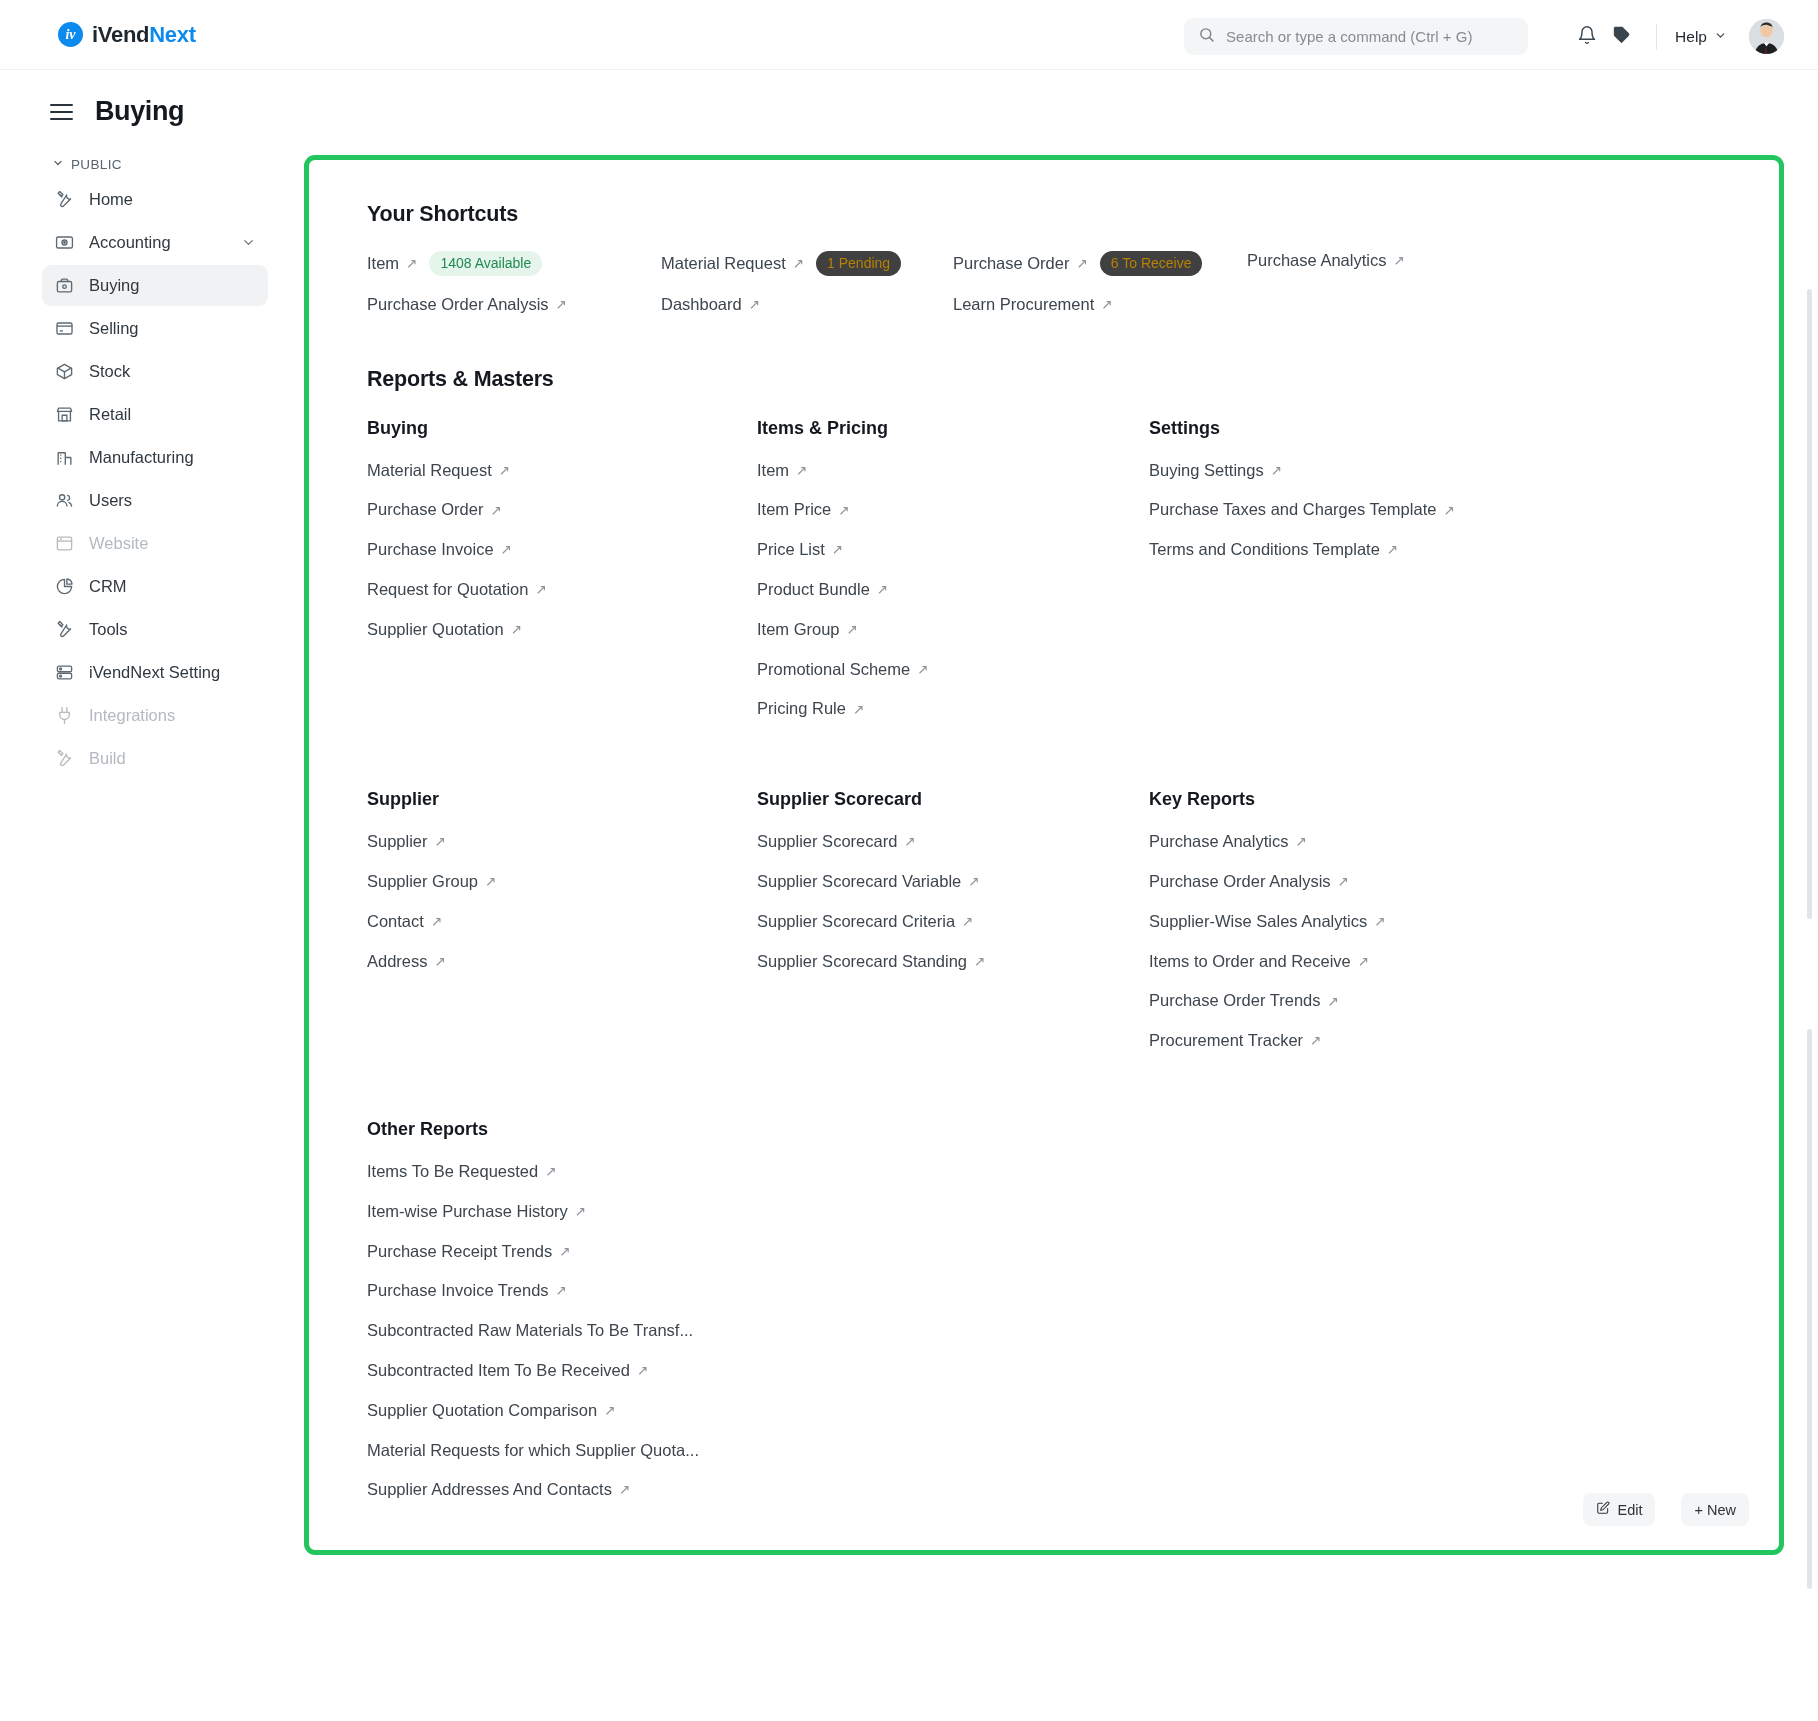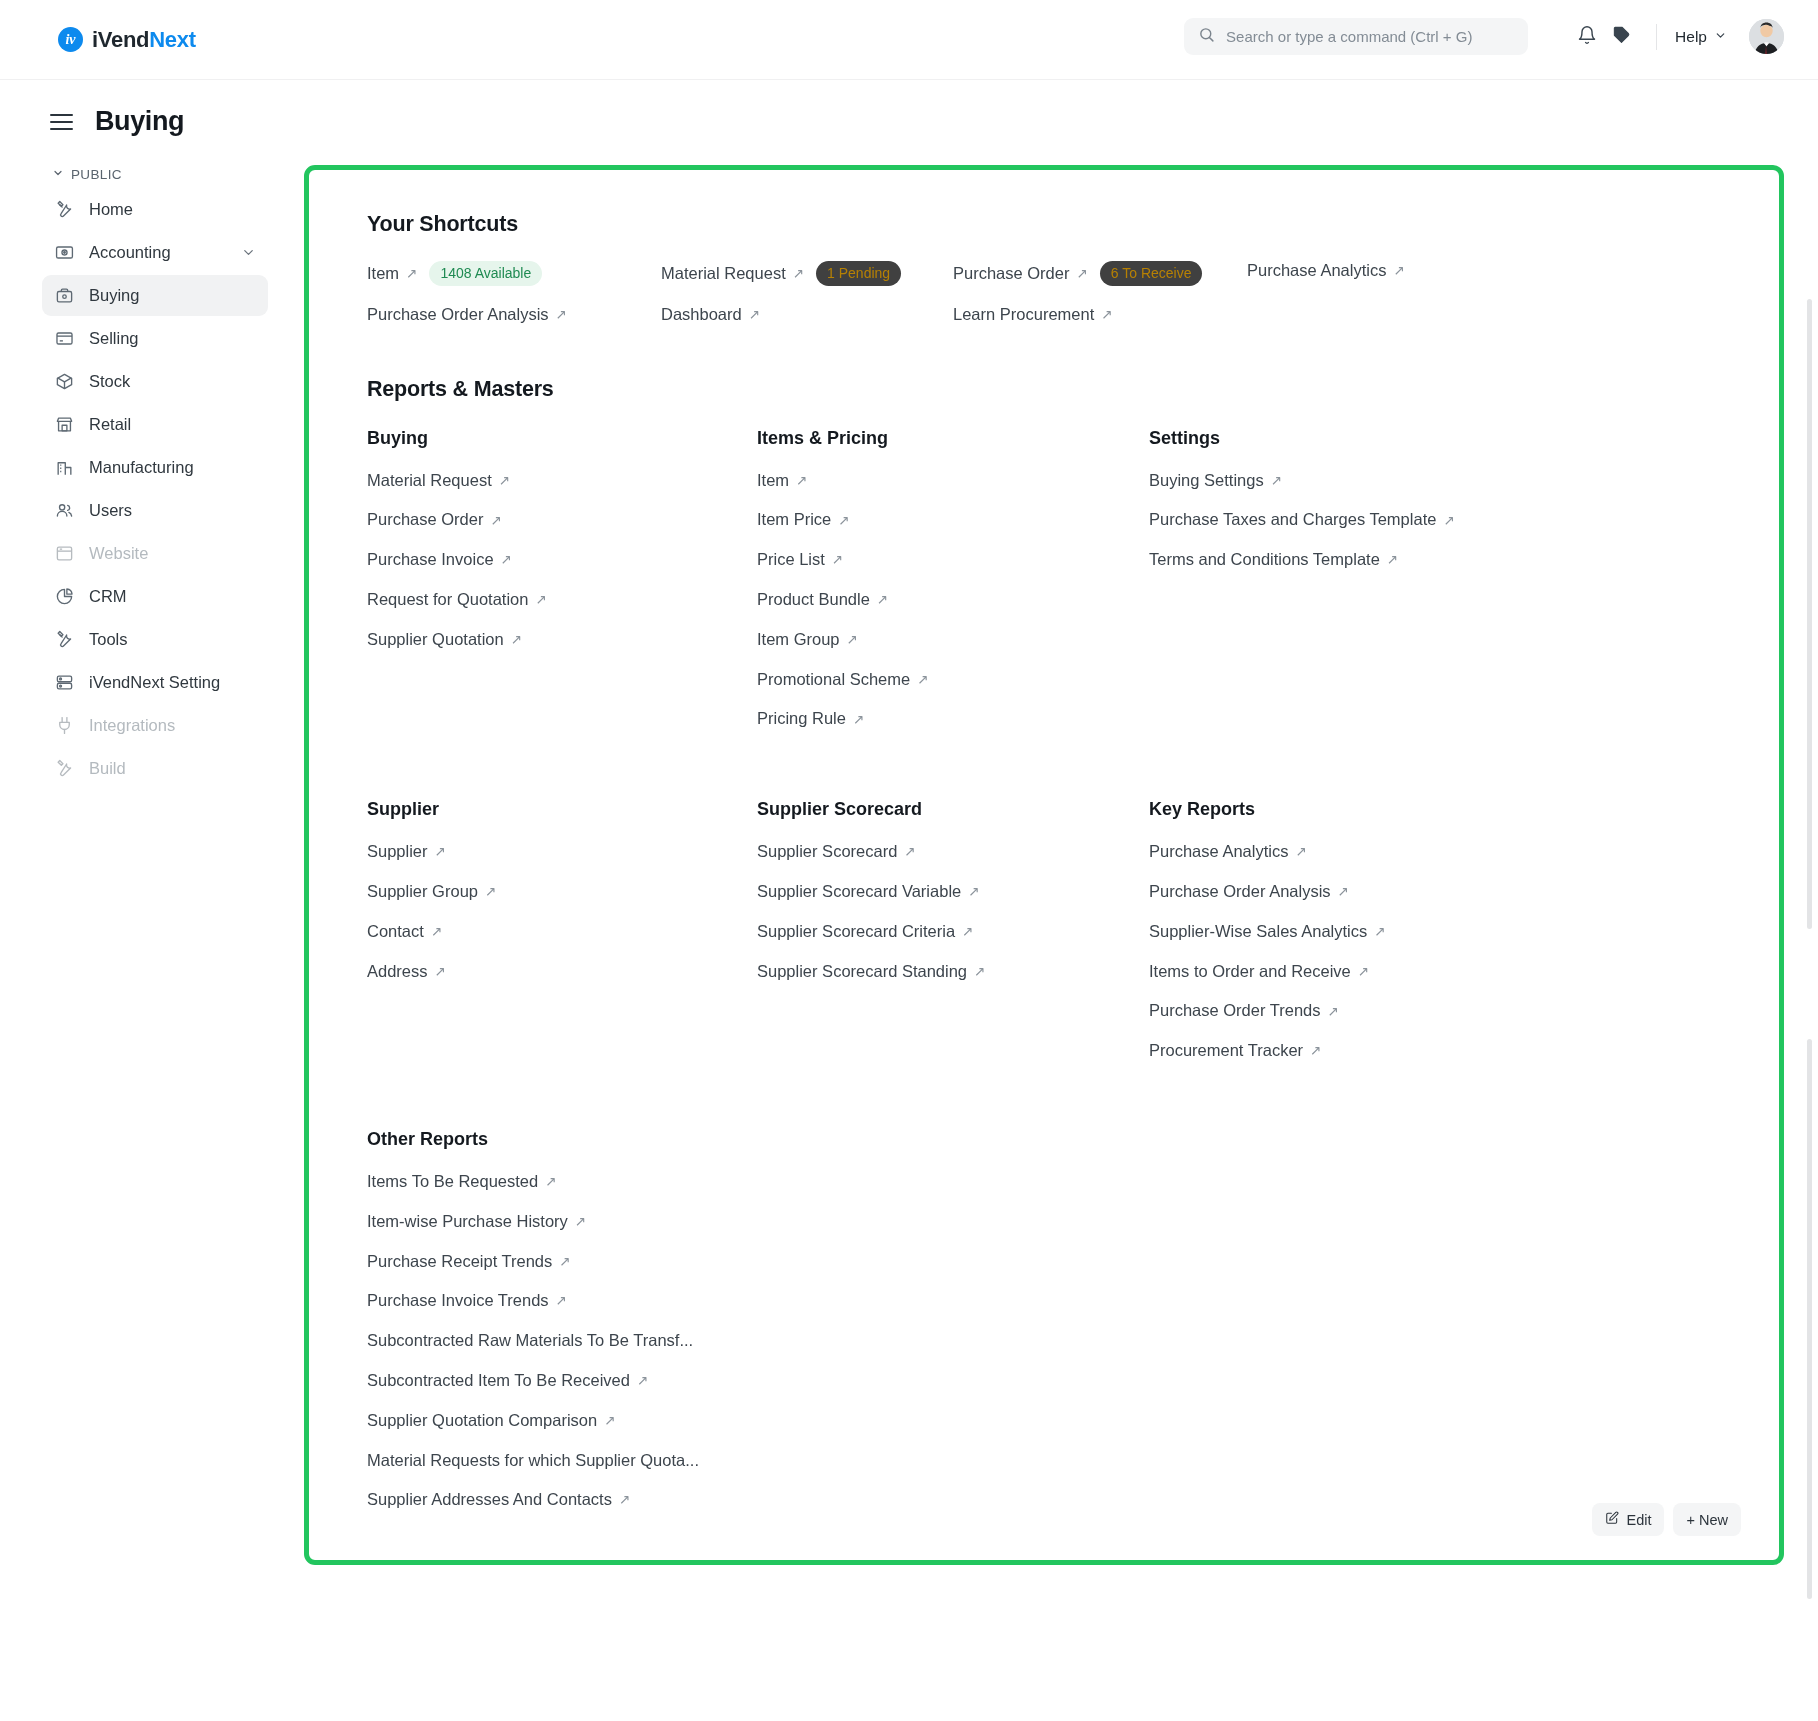--- a/index.html
+++ b/index.html
@@ -6,21 +6,21 @@
   html, body {
     width: 1818px; height: 1721px;
     background: #ffffff;
     font-family: "Liberation Sans", sans-serif;
     color: #1f272e;
     overflow: hidden;
   }
 
   
   .navbar {
-    height: 80px;
+    height: 70px;
     display: flex; align-items: center;
     padding: 0 34px 0 58px;
     border-bottom: 1px solid #f0f0f1;
     background: #fff;
     position: relative;
   }
   .brand { display: flex; align-items: center; gap: 9px; }
   .brand-mark {
     width: 25px; height: 25px; border-radius: 50%;
     background: #0d8aee;
@@ -133,22 +133,22 @@
 
   .col-head { font-size: 18px; font-weight: 700; color: #14191f; margin-bottom: 22px; }
   .col { padding-left: 28px; }
   .col .link { display: flex; margin-bottom: 20px; }
 
   .rows-gap { margin-top: 50px; }
   .other-wrap { margin-top: 48px; }
   .other-wrap .link { margin-bottom: 20px; }
 
   .card-actions {
-    position: absolute; right: 38px; bottom: 24px;
-    display: flex; align-items: center; gap: 9px;
+    position: absolute; right: 30px; bottom: 24px;
+    display: flex; align-items: center; gap: 26px;
   }
   .btn {
     display: inline-flex; align-items: center; gap: 7px;
     height: 33px; padding: 0 13px; border-radius: 8px;
     background: #f4f5f6; color: #2c343c; font-size: 14.5px;
     border: 0; cursor: pointer; font-family: "Liberation Sans", sans-serif;
   }
 
   
   .scroll-track {

